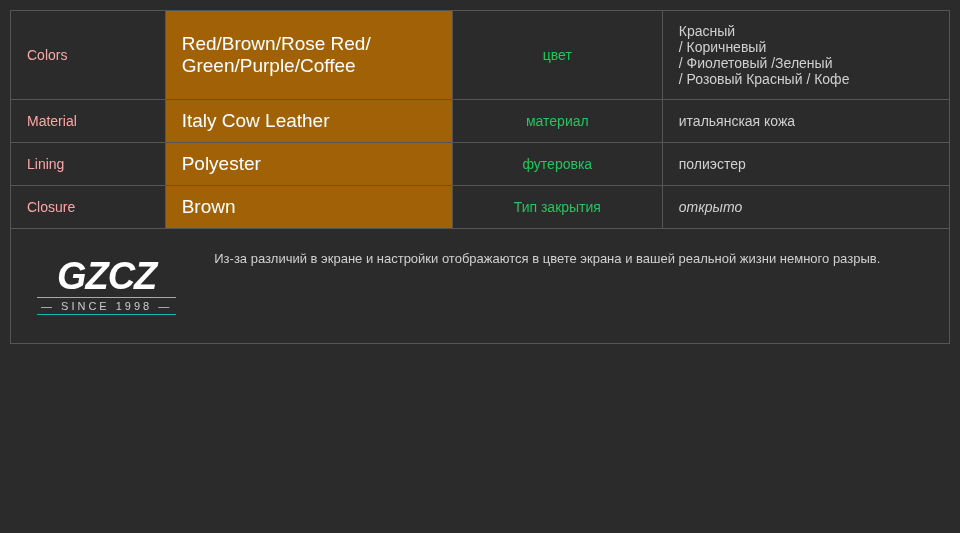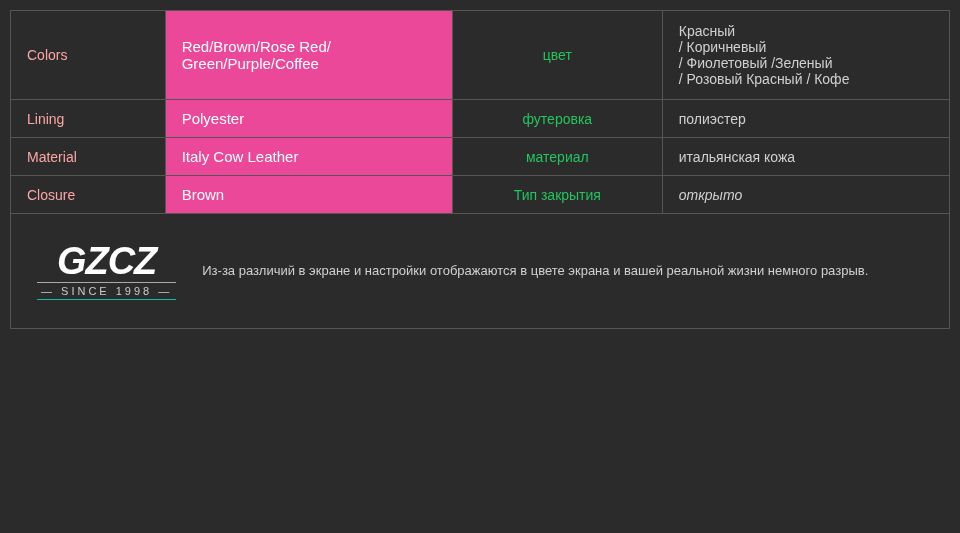--- a/index.html
+++ b/index.html
@@ -36,22 +36,22 @@
 
     .col-label {
       width: 14%;
       color: #fca5a5;
       font-size: 14px;
       margin-left: 28px;
     }
 
     .col-en {
       width: 26%;
-      background: #ec4899;
-      font-size: 15px;
+      background: #a16207;
+      font-size: 19px;
       font-weight: 500;
       color: #ffffff;
     }
 
     .col-ru-label {
       width: 19%;
       text-align: center;
       color: #22c55e;
       font-size: 14px;
     }
@@ -63,25 +63,25 @@
       margin-top: 32px;
     }
 
     .colors-row td {
       padding-top: 12px;
       padding-bottom: 12px;
     }
 
     .footer-section {
       display: flex;
-      align-items: center;
+      align-items: flex-start;
       border: 1px solid #555;
       border-top: none;
       padding: 20px 16px;
-      gap: 16px;
+      gap: 28px;
     }
 
     .logo-box {
       min-width: 140px;
       display: flex;
       flex-direction: column;
       align-items: center;
       justify-content: center;
       padding: 8px 10px;
     }
@@ -128,30 +128,30 @@
           <td class="col-label">Colors</td>
           <td class="col-en" style="white-space: pre-line;">Red/Brown/Rose Red/
 Green/Purple/Coffee</td>
           <td class="col-ru-label">цвет</td>
           <td class="col-ru-val" style="white-space: pre-line;">Красный
 / Коричневый
 / Фиолетовый /Зеленый
 / Розовый Красный / Кофе</td>
         </tr>
         <tr>
+          <td class="col-label">Material</td>
+          <td class="col-en" style="white-space: pre-line;">Italy Cow Leather</td>
+          <td class="col-ru-label">материал</td>
+          <td class="col-ru-val" style="white-space: pre-line;">итальянская кожа</td>
+        </tr>
+        <tr>
           <td class="col-label">Lining</td>
           <td class="col-en" style="white-space: pre-line;">Polyester</td>
           <td class="col-ru-label">футеровка</td>
           <td class="col-ru-val" style="white-space: pre-line;">полиэстер</td>
-        </tr>
-        <tr>
-          <td class="col-label">Material</td>
-          <td class="col-en" style="white-space: pre-line;">Italy Cow Leather</td>
-          <td class="col-ru-label">материал</td>
-          <td class="col-ru-val" style="white-space: pre-line;">итальянская кожа</td>
         </tr>
         <tr>
           <td class="col-label">Closure</td>
           <td class="col-en" style="white-space: pre-line;">Brown</td>
           <td class="col-ru-label">Тип закрытия</td>
           <td class="col-ru-val" style="white-space: pre-line; font-style: italic;">открыто</td>
         </tr>
       </tbody>
   </table>
   <div class="footer-section">

